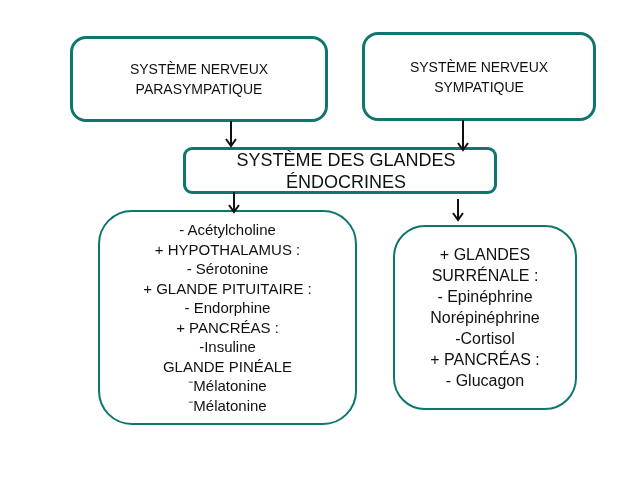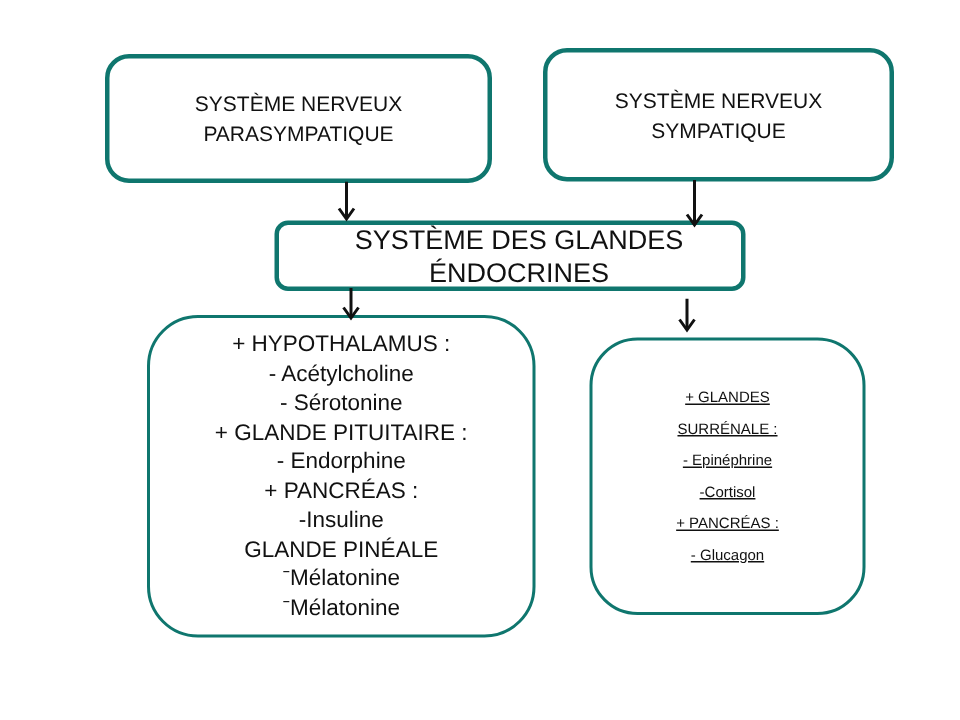--- a/index.html
+++ b/index.html
@@ -47,21 +47,21 @@
   .node-left-detail {
     left: 98px; top: 210px; width: 259px; height: 215px;
     border-width: 2px;
     border-radius: 34px;
     font-size: 15px; line-height: 19.5px;
   }
   .node-right-detail {
     left: 393px; top: 225px; width: 184px; height: 185px;
     border-width: 2px;
     border-radius: 32px;
-    font-size: 10px; line-height: 21px; text-decoration: underline;
+    font-size: 16px; line-height: 21px;
   }
 
   .arrow {
     position: absolute;
     stroke: #111111;
     stroke-width: 2;
     fill: none;
   }
   .arrow-a { left: 223px; top: 121px; }
   .arrow-b { left: 455px; top: 120px; }
@@ -82,36 +82,37 @@
     <div class="line">SYSTÈME NERVEUX</div>
     <div class="line">SYMPATIQUE</div>
   </div>
 
   <div class="node node-endocrine">
     <div class="line">SYSTÈME DES GLANDES</div>
     <div class="line">ÉNDOCRINES</div>
   </div>
 
   <div class="node node-left-detail">
+    <div class="line">- Acétylcholine</div>
     <div class="line">+ HYPOTHALAMUS :</div>
-    <div class="line">- Acétylcholine</div>
     <div class="line">- Sérotonine</div>
     <div class="line">+ GLANDE PITUITAIRE :</div>
     <div class="line">- Endorphine</div>
     <div class="line">+ PANCRÉAS :</div>
     <div class="line">-Insuline</div>
     <div class="line">GLANDE PINÉALE</div>
     <div class="line">⁻Mélatonine</div>
     <div class="line">⁻Mélatonine</div>
   </div>
 
   <div class="node node-right-detail">
     <div class="line">+ GLANDES</div>
     <div class="line">SURRÉNALE :</div>
     <div class="line">- Epinéphrine</div>
+    <div class="line">Norépinéphrine</div>
     <div class="line">-Cortisol</div>
     <div class="line">+ PANCRÉAS :</div>
     <div class="line">- Glucagon</div>
   </div>
 
   <svg class="arrow arrow-a" width="16" height="27" viewBox="0 0 16 27" aria-hidden="true">
     <line x1="8" y1="0" x2="8" y2="24"></line>
     <polyline points="3,18 8,25 13,18"></polyline>
   </svg>
 

